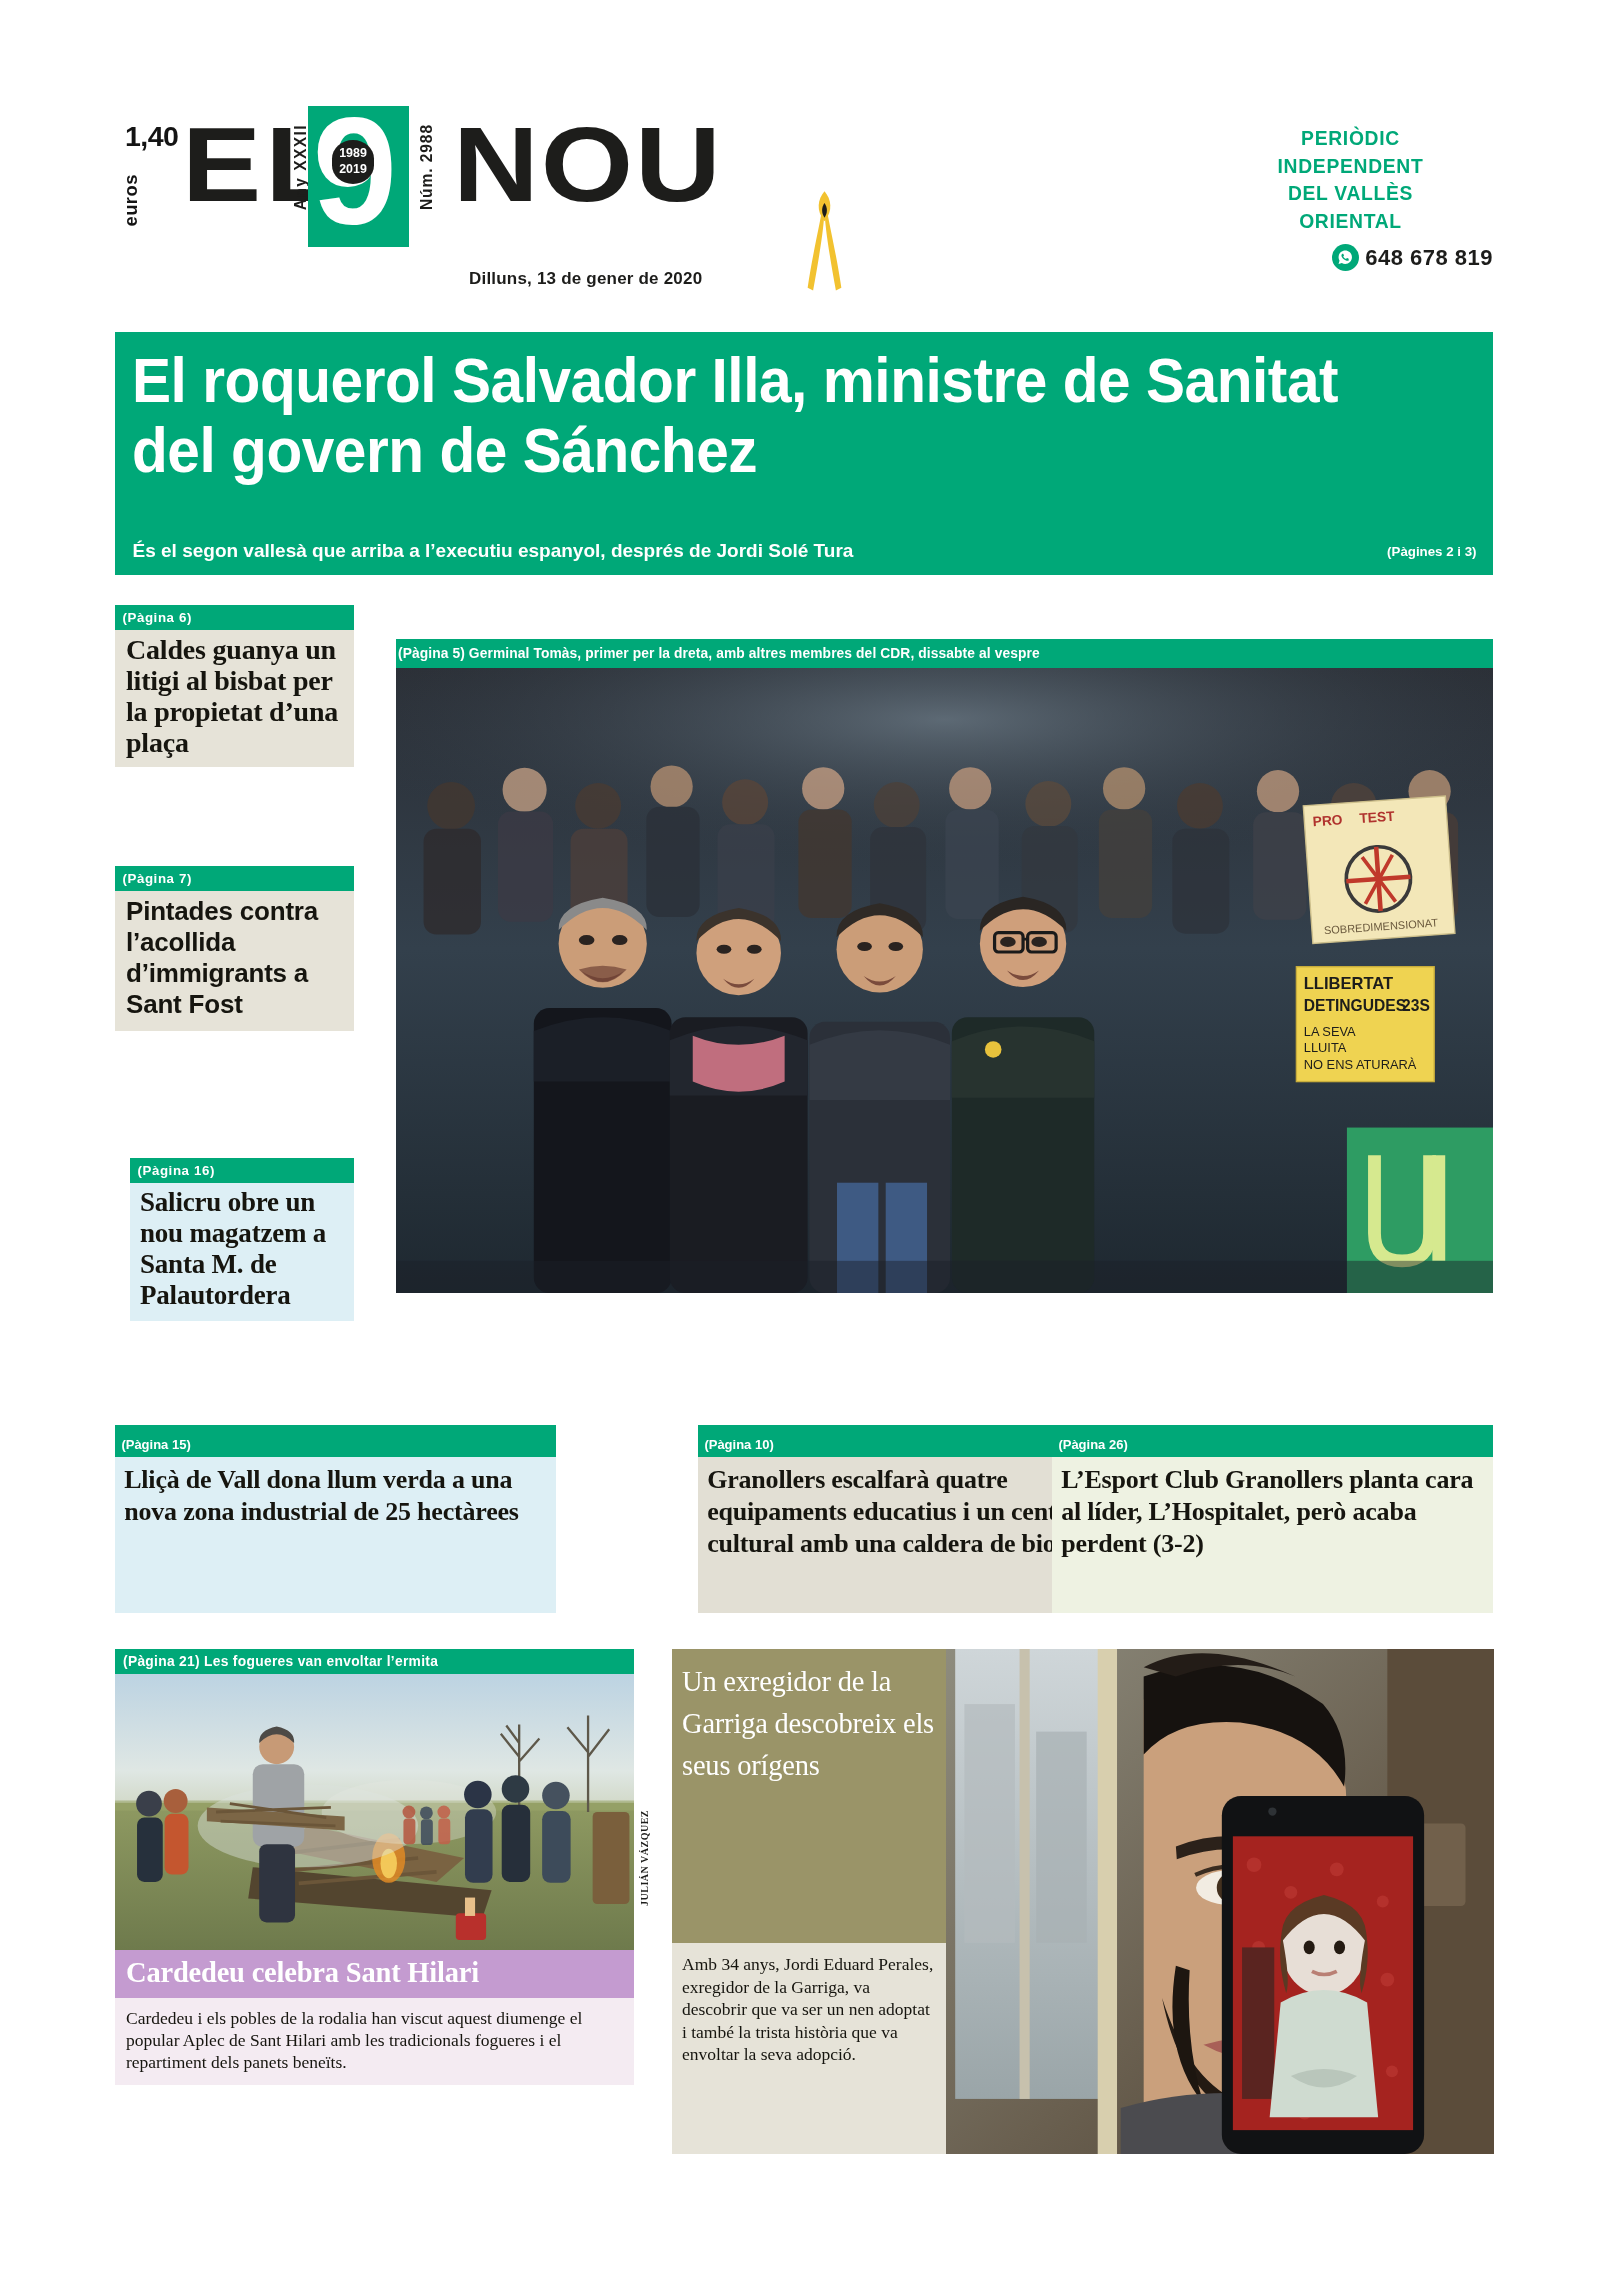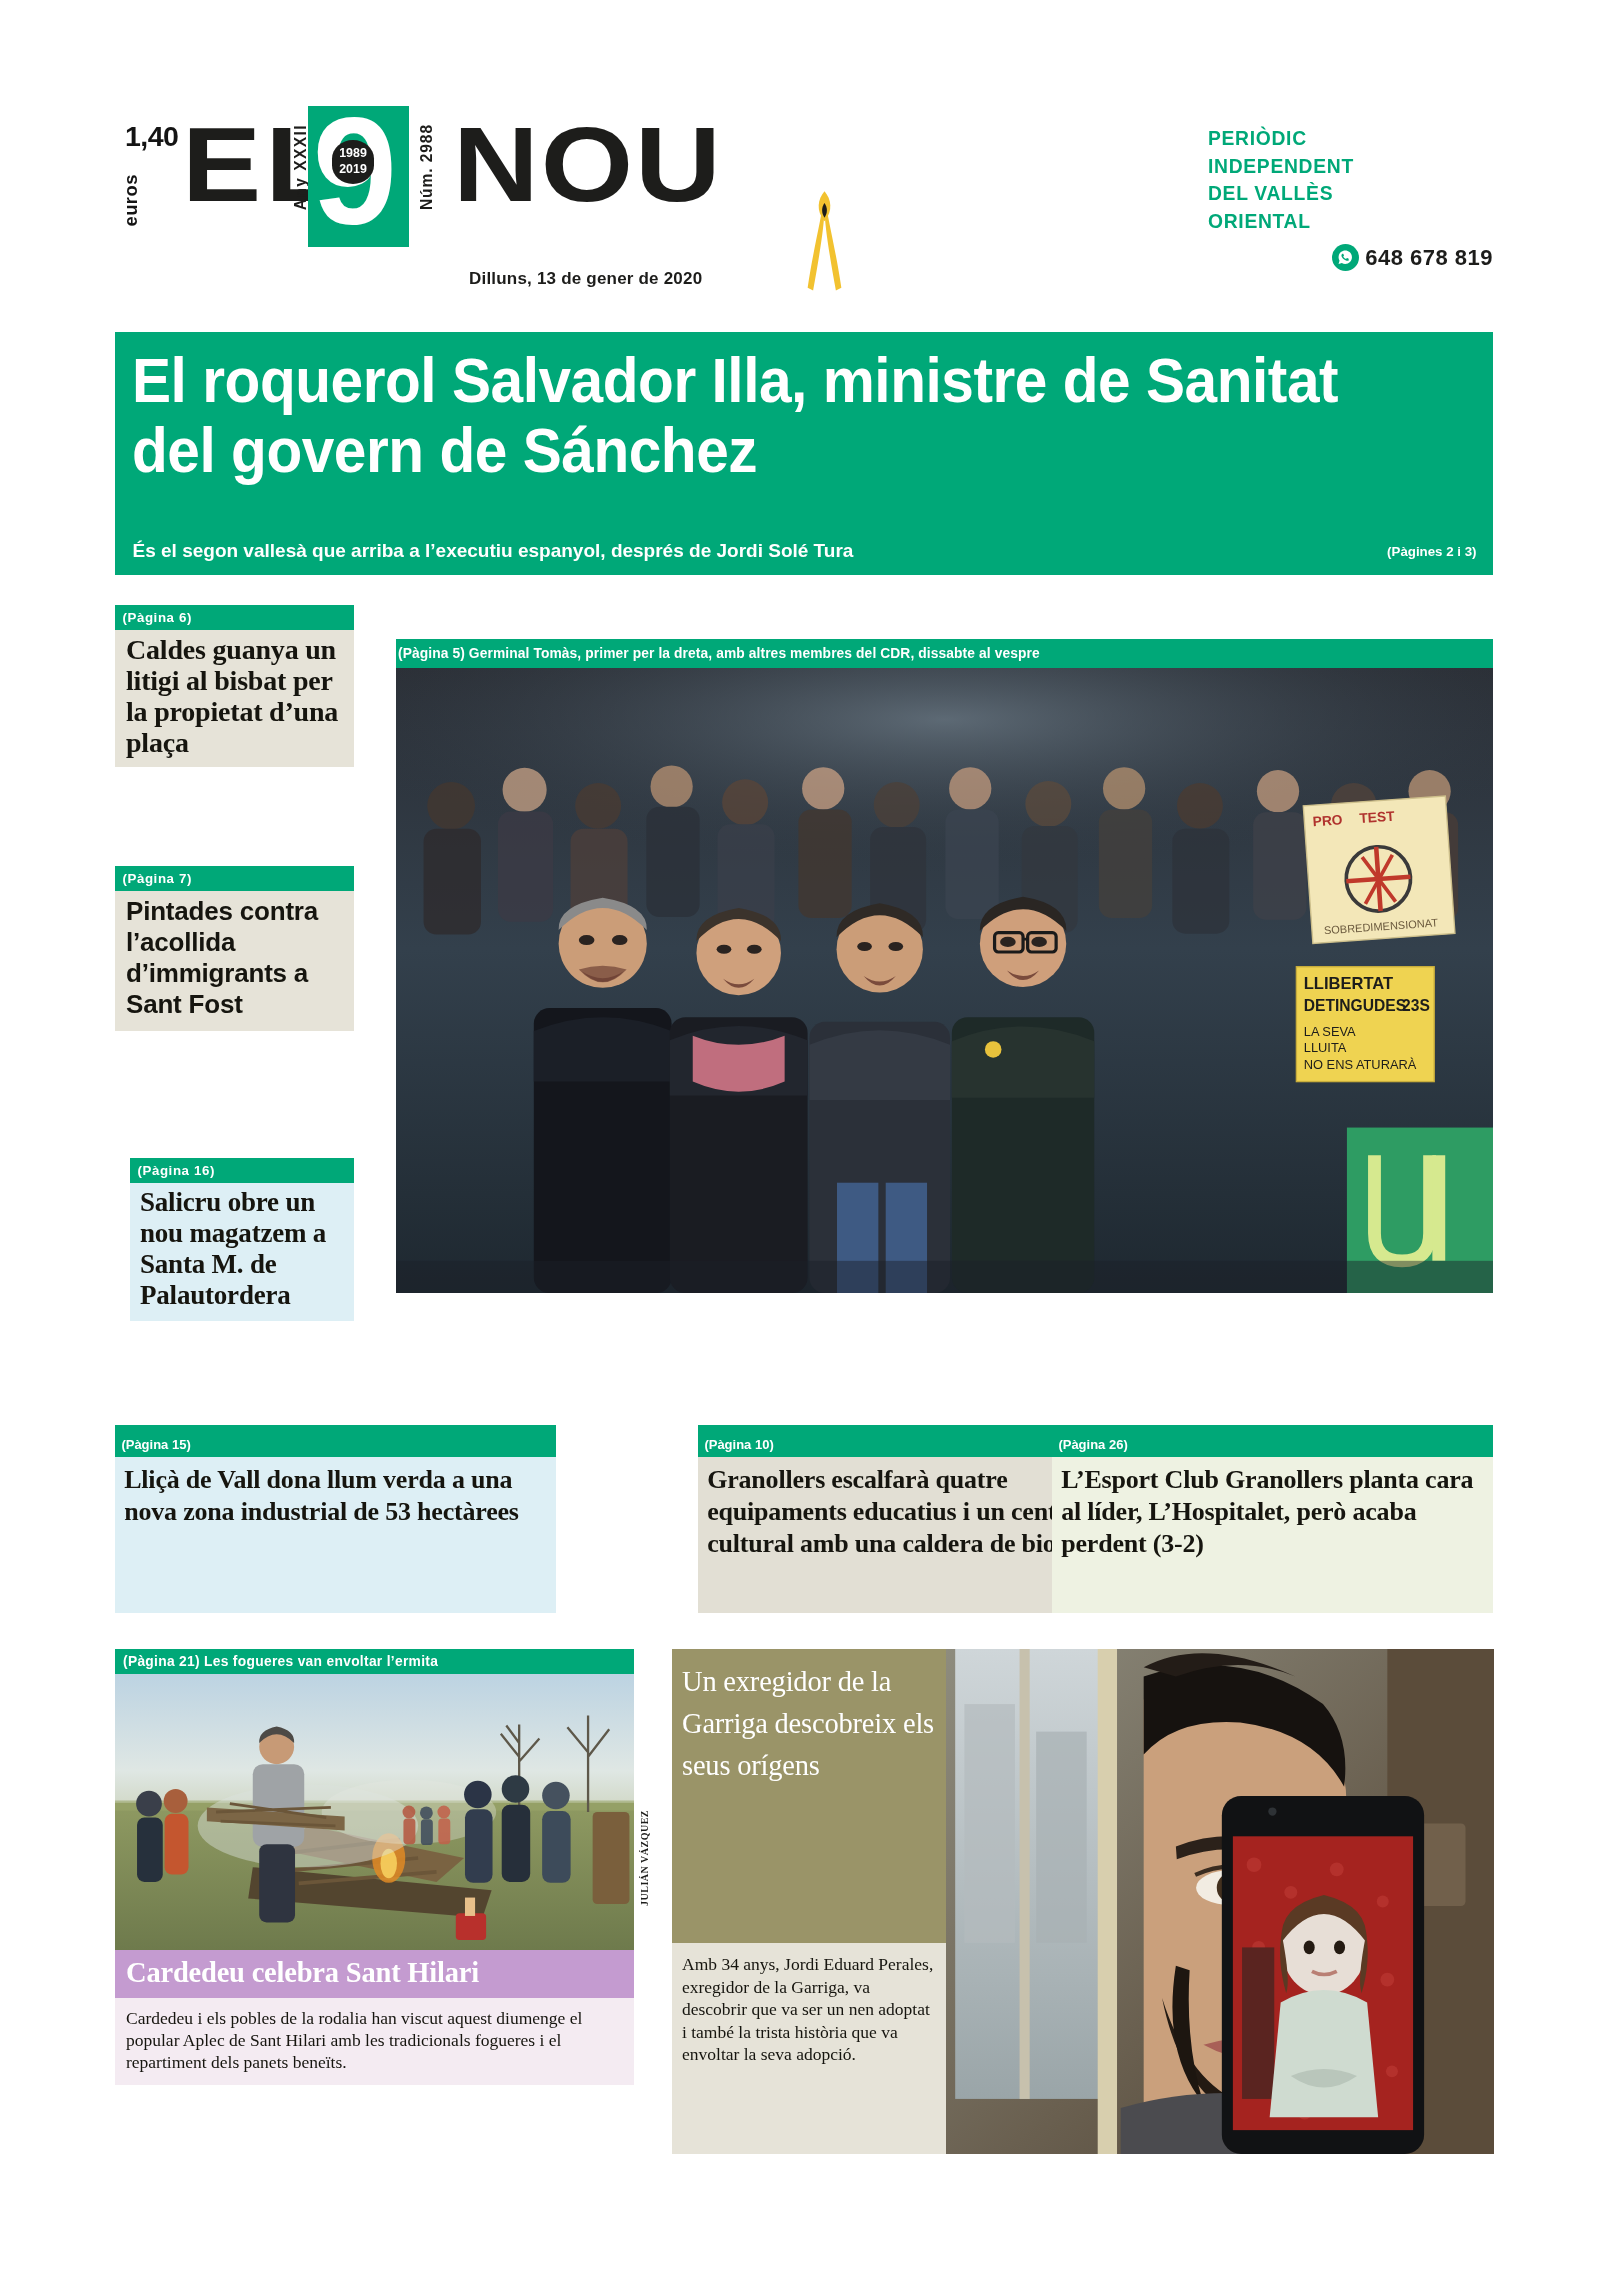--- a/index.html
+++ b/index.html
@@ -71,21 +71,21 @@
   }
   .ribbon {
     position: absolute; left: 689px; top: 85px; width: 41px; height: 103px;
   }
   .date-line {
     position: absolute; left: 354px; top: 163px;
     font-family: "Liberation Sans", sans-serif; font-weight: 700;
     font-size: 17px; color: #1d1d1b; letter-spacing: 0.2px;
   }
   .tagline {
-    position: absolute; right: 0px; top: 19.3px; width: 285px; text-align: left;
+    position: absolute; right: 0px; top: 19.3px; width: 285px; text-align: center;
     font-family: "Liberation Sans", sans-serif; font-weight: 700;
     font-size: 19.3px; line-height: 27.6px; color: #00a878; letter-spacing: 0.7px;
   }
   .wa-row {
     position: absolute; right: 0px; top: 138px; width: 285px;
     display: flex; align-items: center; justify-content: flex-end; gap: 6.4px;
   }
   .wa-icon {
     width: 27px; height: 27px; border-radius: 50%; background: #00a878;
     display: flex; align-items: center; justify-content: center;
@@ -443,21 +443,21 @@
       
     </div>
 
   </div>
 
   <div class="row3">
     <div class="col3" style="background:#ddeff5;">
       <div class="kicker">
         <span>(Pàgina 15)</span>
       </div>
-      <div class="body">Lliçà de Vall dona llum verda a una nova zona industrial de 53 hectàrees</div>
+      <div class="body">Lliçà de Vall dona llum verda a una nova zona industrial de 25 hectàrees</div>
     </div>
 
     <div class="col3" style="background:#e2dfd4;">
       <div class="kicker">
         <span>(Pàgina 10)</span>
       </div>
       <div class="body">Granollers escalfarà quatre equipaments educatius i un centre cultural amb una caldera de biomassa</div>
     </div>
 
     <div class="col3" style="background:#eef2e2;">

